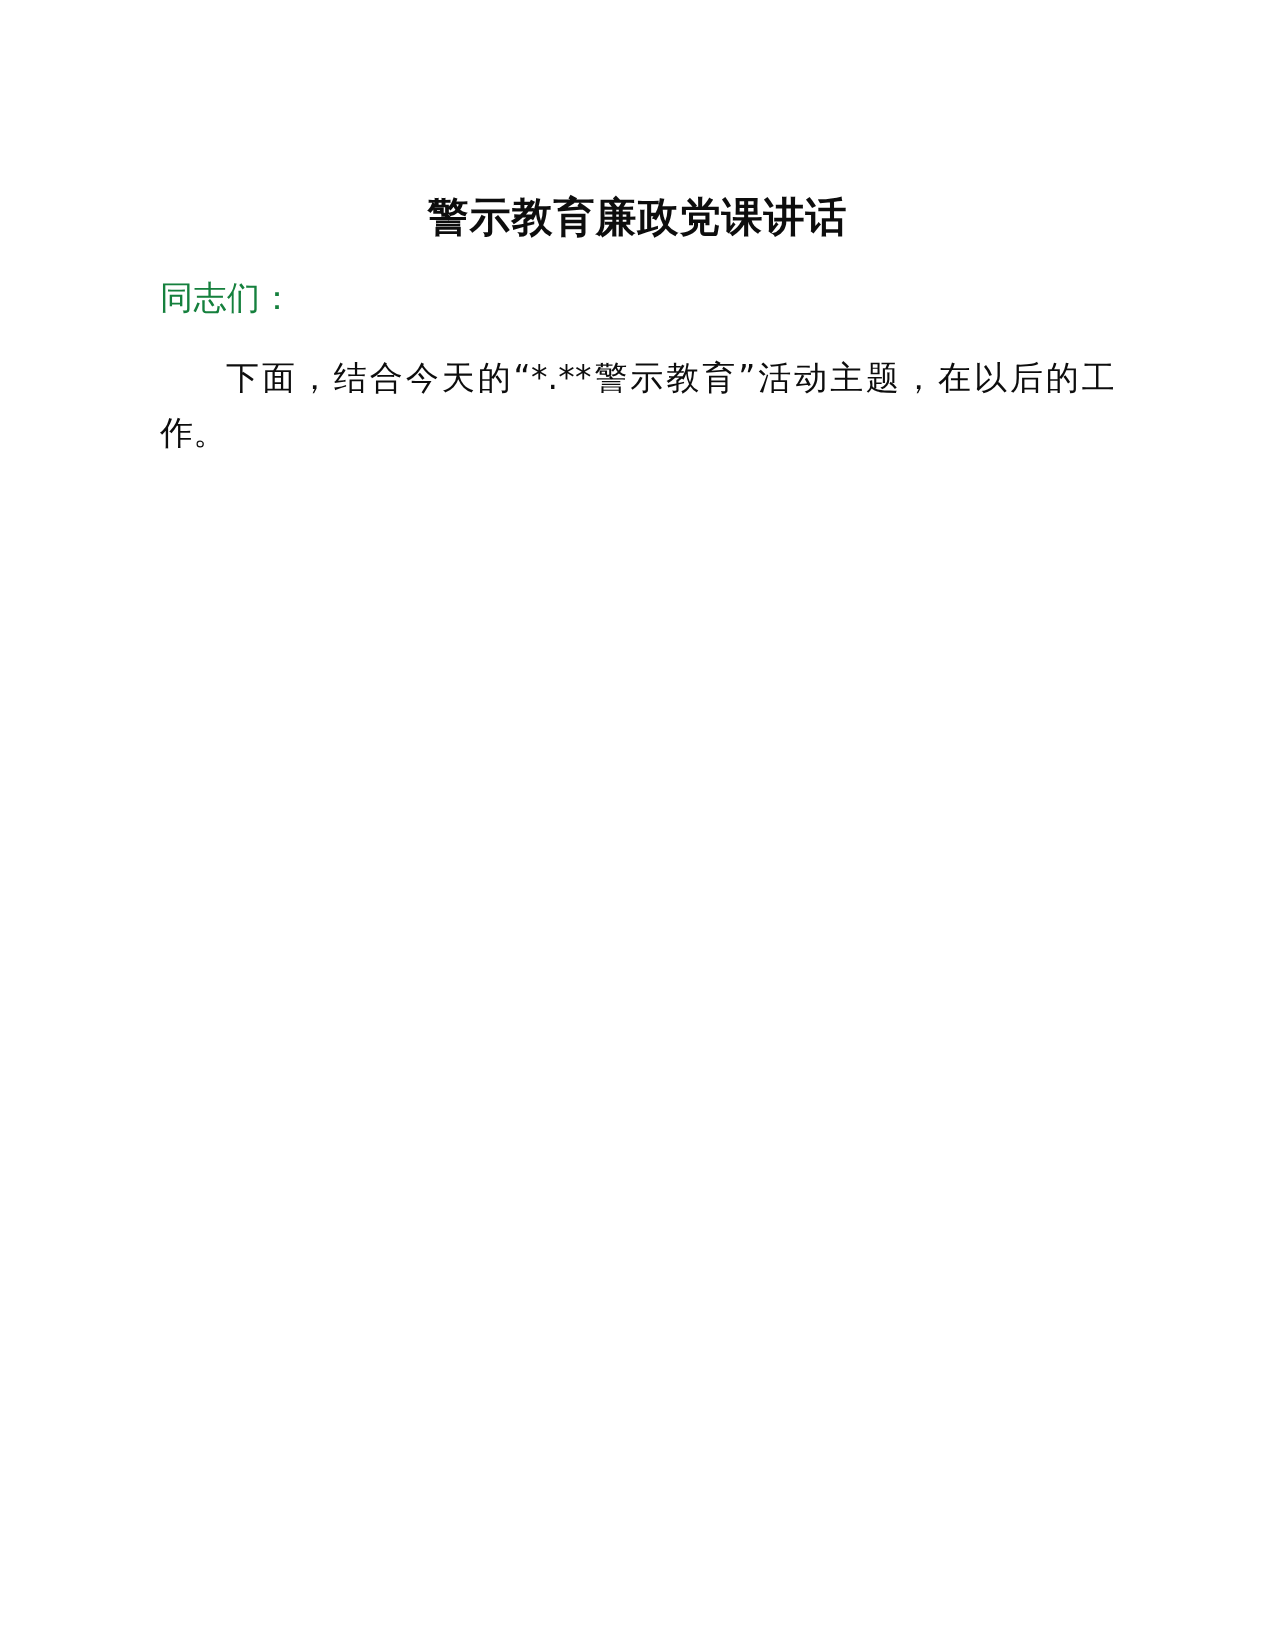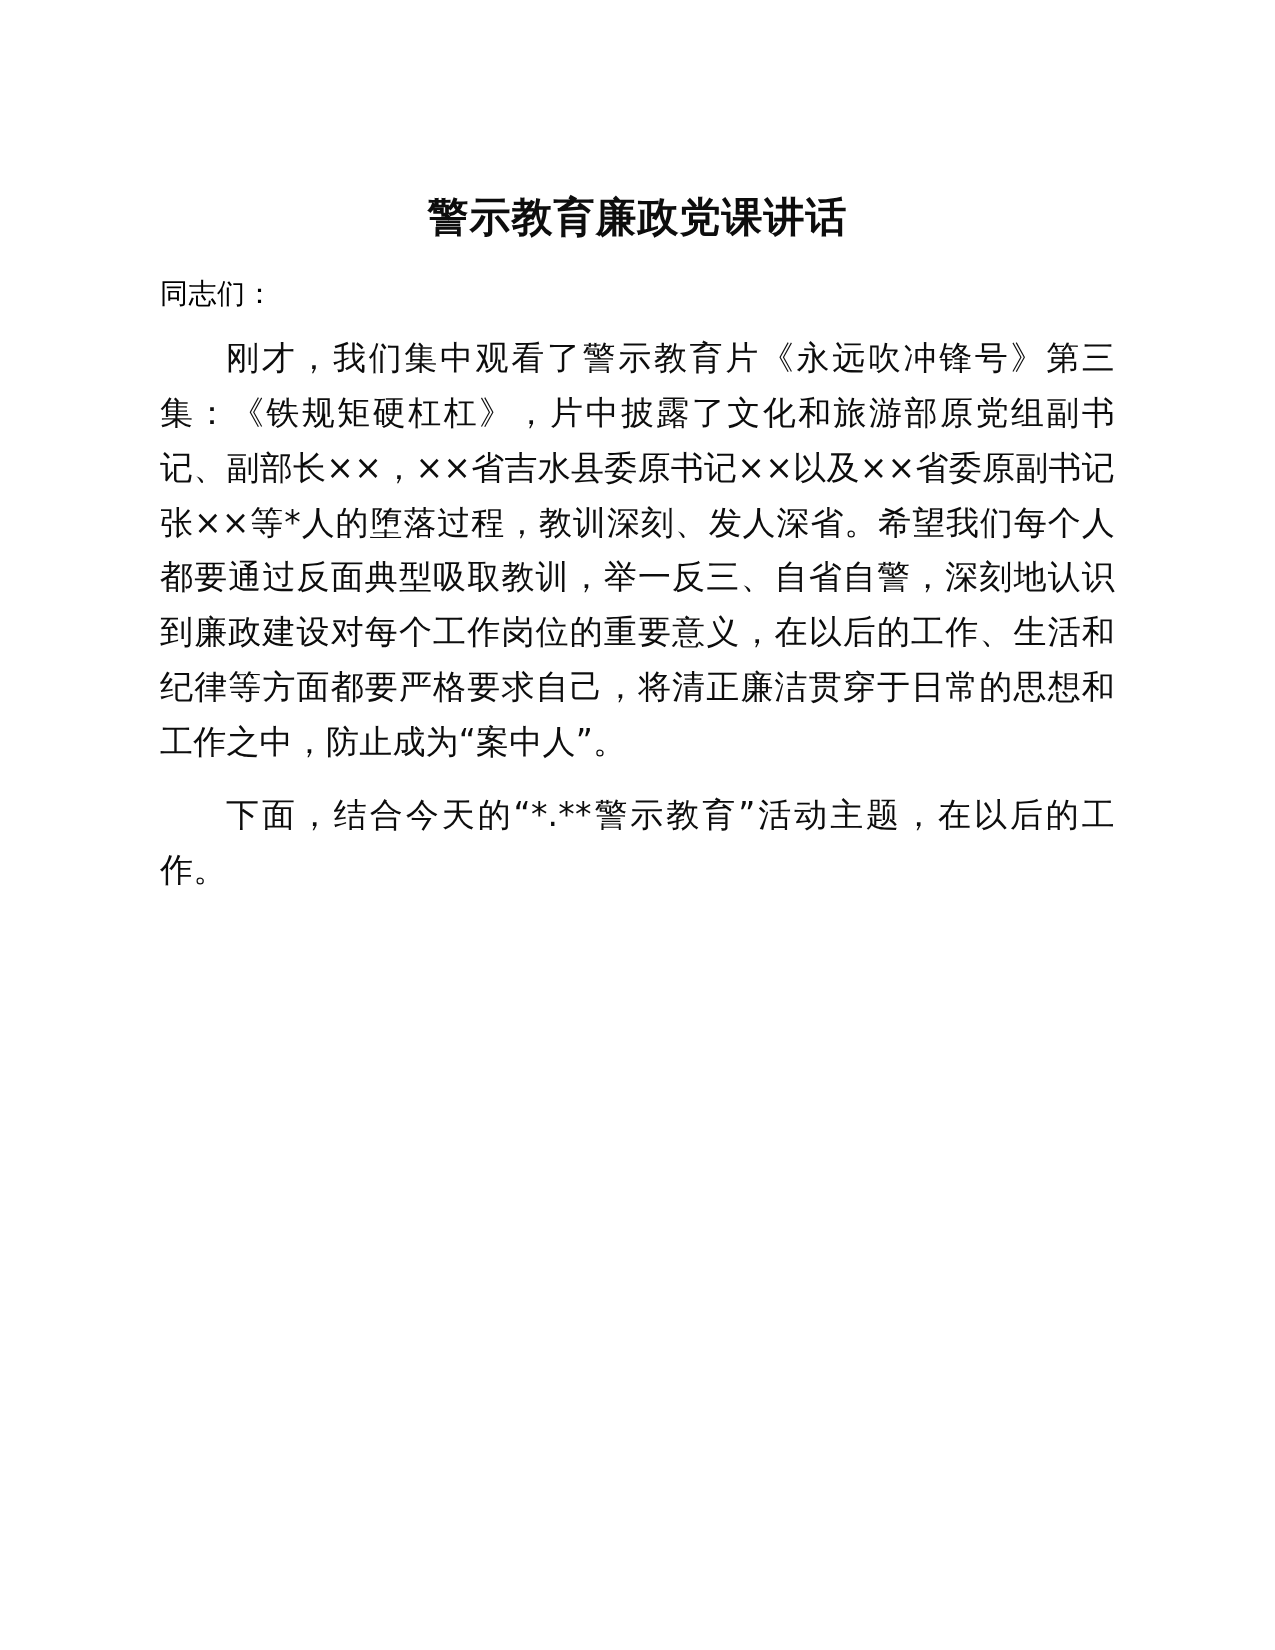--- a/index.html
+++ b/index.html
@@ -25,25 +25,25 @@
   .doc-title {
     font-size: 41px;
     font-weight: bold;
     text-align: center;
     line-height: 1.35;
     letter-spacing: 1px;
     margin: 0 0 26px 0;
     color: #0d0d0d;
   }
   .salutation {
-    font-size: 28px;
+    font-size: 33px;
     line-height: 1.62;
-    margin: 0 0 14px 0;
+    margin: 0 0 26px 0;
     letter-spacing: 0.5px;
-    color: #000000;
+    color: #15803d;
   }
   .body-para {
     font-size: 33px;
     line-height: 1.665;
     margin: 0 0 18px 0;
     text-indent: 2em;
     text-align: justify;
     text-justify: inter-ideograph;
     letter-spacing: 0.2px;
     color: #0d0d0d;
@@ -55,18 +55,17 @@
 </style>
 </head>
 <body>
 
 <div class="page">
 
   <h1 class="doc-title">警示教育廉政党课讲话</h1>
 
   <p class="salutation">同志们：</p>
 
-  <p class="body-para">刚才，我们集中观看了警示教育片《永远吹冲锋号》第三集：《铁规矩硬杠杠》，片中披露了文化和旅游部原党组副书记、副部长××，××省吉水县委原书记××以及××省委原副书记张××等*人的堕落过程，教训深刻、发人深省。希望我们每个人都要通过反面典型吸取教训，举一反三、自省自警，深刻地认识到廉政建设对每个工作岗位的重要意义，在以后的工作、生活和纪律等方面都要严格要求自己，将清正廉洁贯穿于日常的思想和工作之中，防止成为“案中人”。</p>
 
 
   <p class="body-para">下面，结合今天的“*.**警示教育”活动主题，在以后的工作。</p>
 
 </div>
 
 </body></html>

